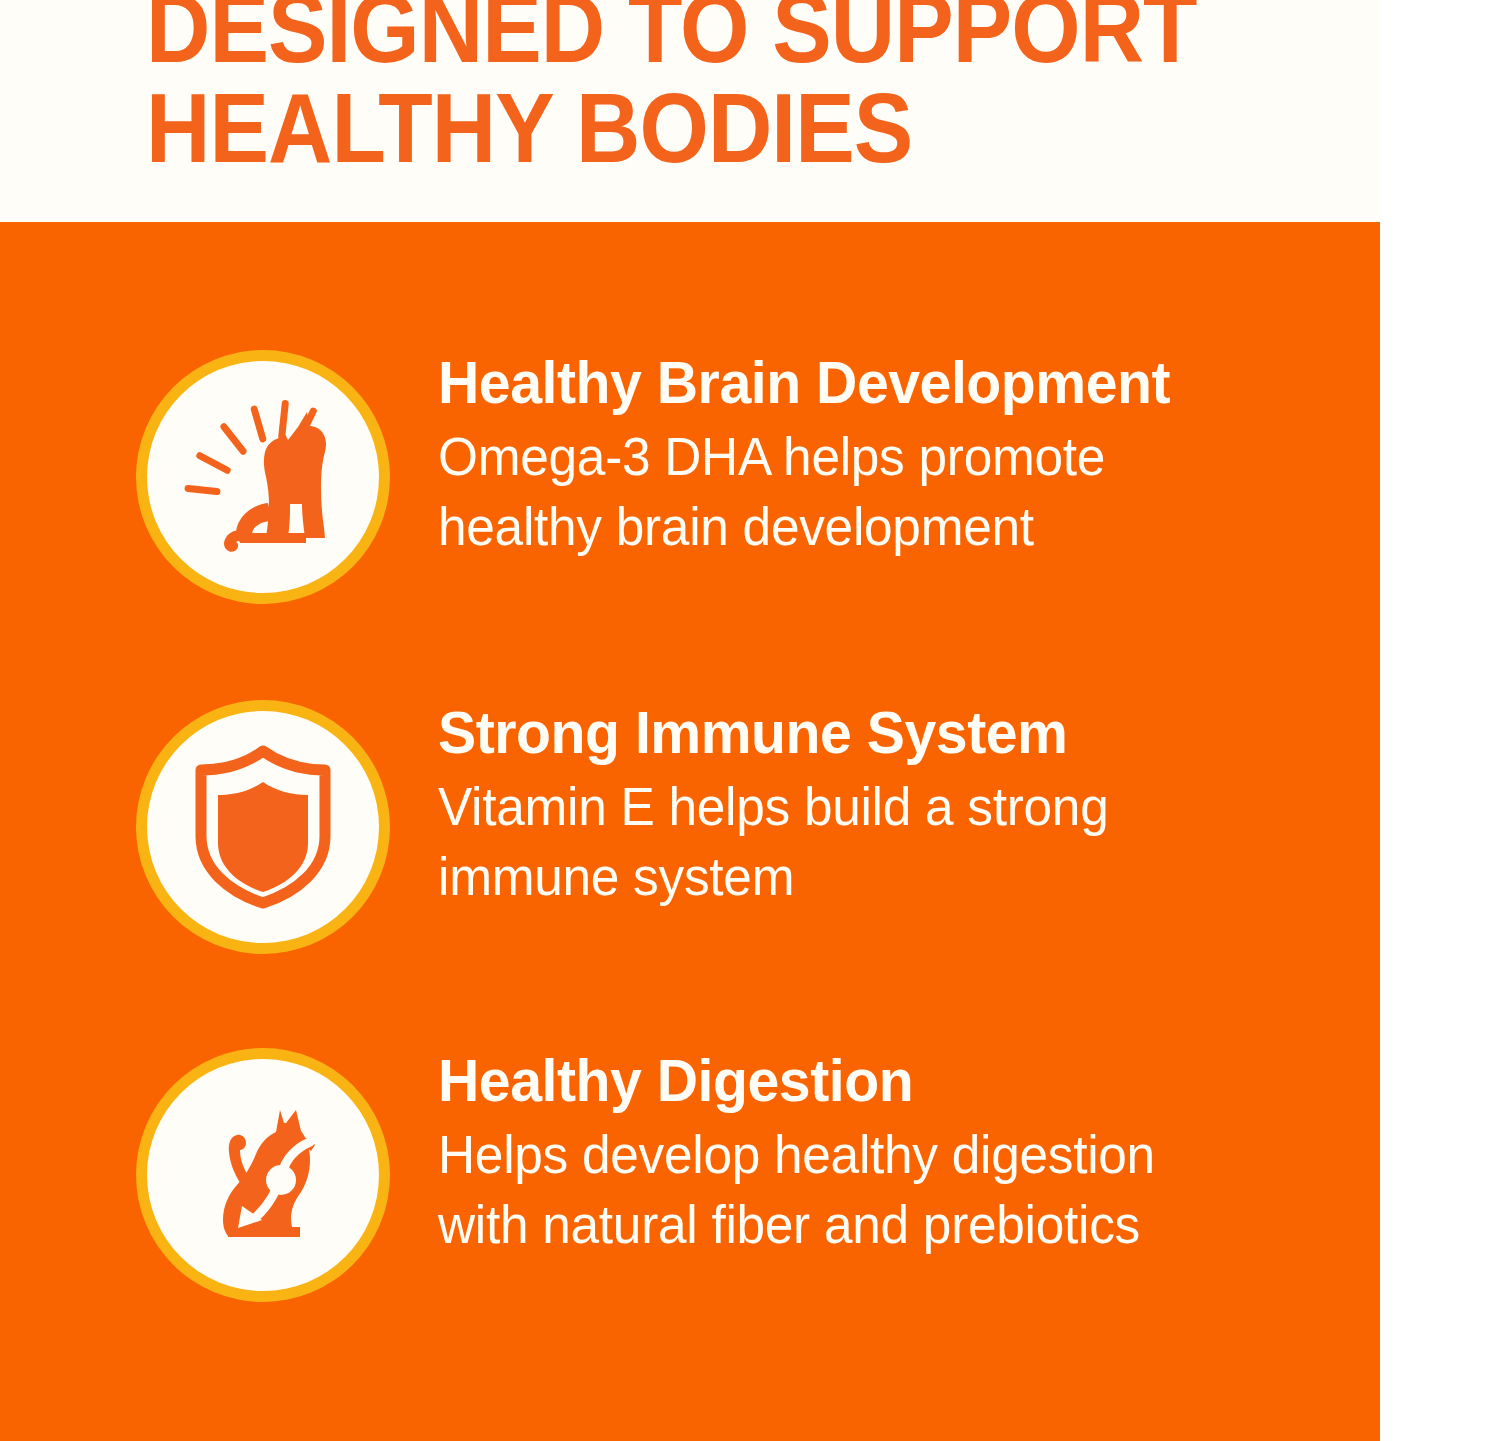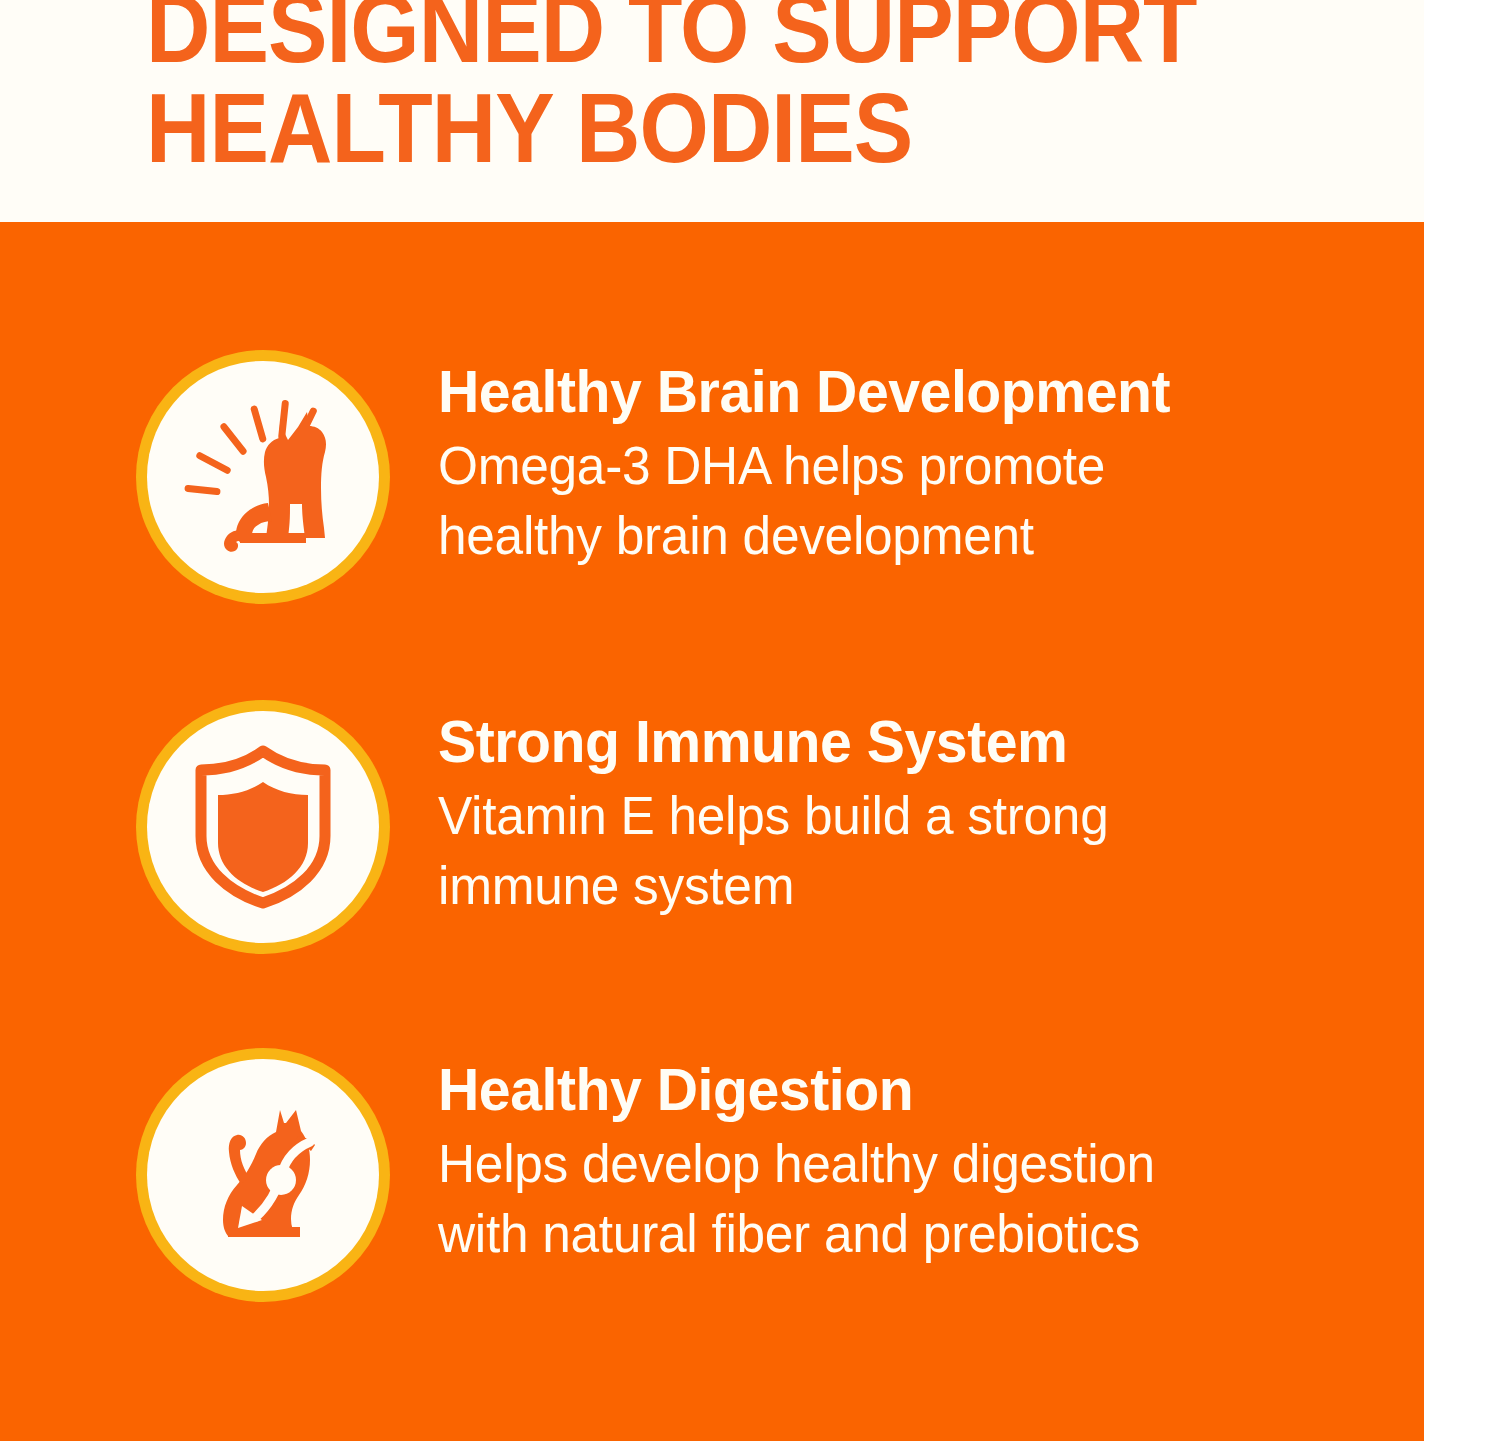--- a/index.html
+++ b/index.html
@@ -12,21 +12,20 @@
     background: #ffffff;
     font-family: "Liberation Sans", sans-serif;
     overflow: hidden;
   }
   #canvas {
     position: relative;
     width: 1380px;
     height: 1441px;
     background: #fffdf7;
     overflow: hidden;
-    padding-left: 44px;
   }
 
   
   .headline-band {
     position: absolute;
     left: 0;
     top: 0;
     width: 1500px;
     height: 222px;
     background: #fffdf7;
@@ -87,21 +86,21 @@
     background: #fffdf7;
     display: flex;
     align-items: center;
     justify-content: center;
   }
   .badge-inner svg { display: block; }
 
   .feature-text {
     position: absolute;
     left: 438px;
-    top: 9px;
+    top: 0;
     width: 1010px;
   }
   .feature-title {
     color: #fffdf5;
     font-family: "Liberation Sans", sans-serif;
     font-weight: bold;
     font-size: 59px;
     line-height: 66px;
     letter-spacing: -0.5px;
     margin: 0;

